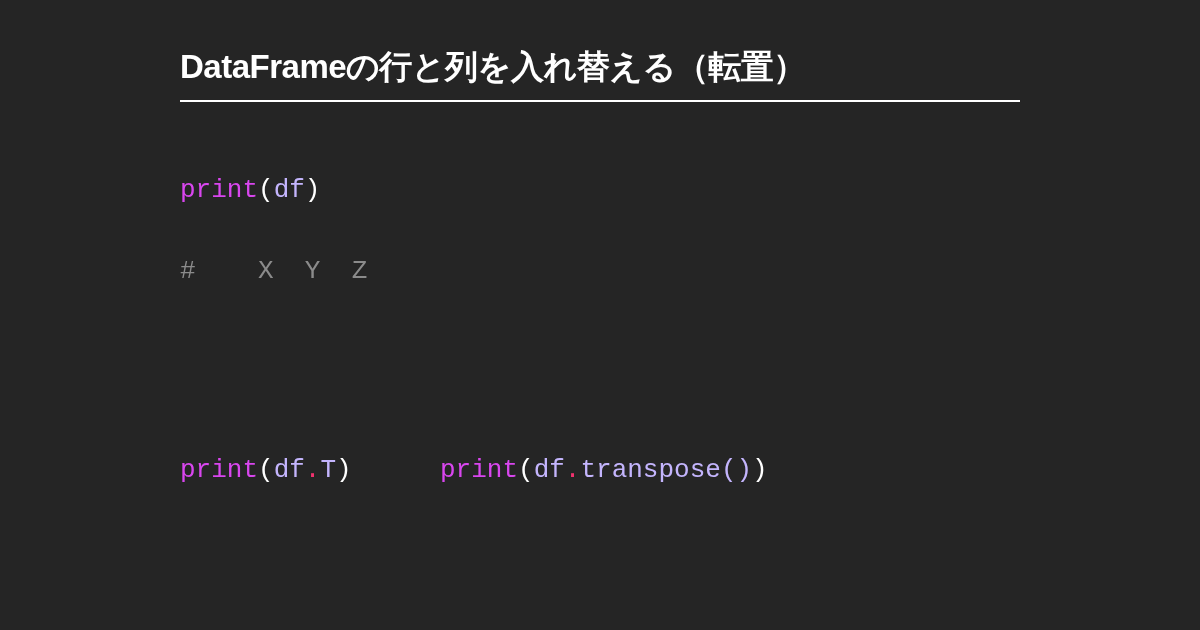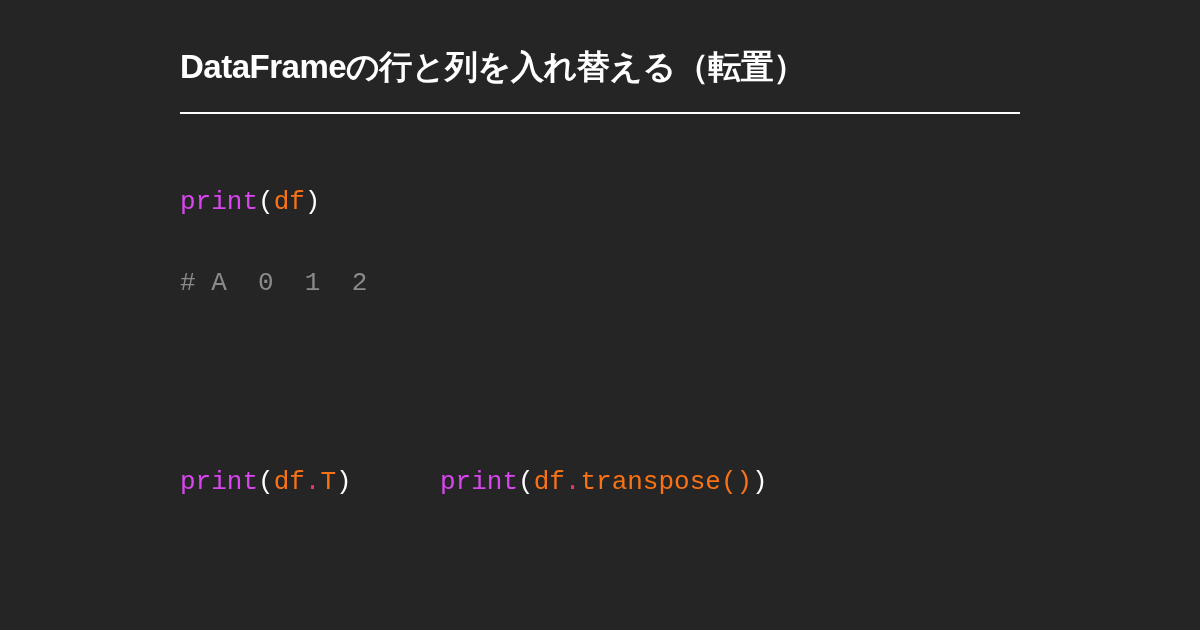--- a/index.html
+++ b/index.html
@@ -7,49 +7,49 @@
   body {
     background: #252525;
     font-family: -apple-system, "Hiragino Sans", "Hiragino Kaku Gothic ProN", Meiryo, sans-serif;
     color: #ffffff;
     padding: 45px 180px 0 180px;
   }
   .title {
     font-size: 33px;
     font-weight: 700;
     color: #ffffff;
-    padding-bottom: 22px;
+    padding-bottom: 10px;
     border-bottom: 2px solid #ffffff;
     letter-spacing: -0.5px;
   }
   .code-area {
     margin-top: 28px;
     font-family: "SF Mono", "Consolas", "Menlo", "Courier New", monospace;
     font-size: 26px;
     line-height: 1.55;
     white-space: pre;
   }
   .fn { color: #d946ef; }
   .paren { color: #ffffff; }
-  .var { color: #f97316; }
+  .var { color: #c4b5fd; }
   .dot-pink { color: #f0326e; }
   .comment { color: #8b8b8b; }
   .blank { height: 38px; }
   .row { display: flex; }
   .col { width: 260px; }
   .col2 { flex: 1; }
 </style>
 </head>
 <body>
 
 <h1 class="title">DataFrameの行と列を入れ替える（転置）</h1>
 
 <div class="code-area">
 <div><span class="fn">print</span><span class="paren">(</span><span class="var">df</span><span class="paren">)</span></div>
-<div class="comment"># A  0  1  2</div>
+<div class="comment">#    X  Y  Z</div>
 <div class="blank"></div>
 <div class="row">
   <div class="col">
 <div><span class="fn">print</span><span class="paren">(</span><span class="var">df</span><span class="dot-pink">.</span><span class="var">T</span><span class="paren">)</span></div>
 
 
 
 
   </div>
   <div class="col2">

